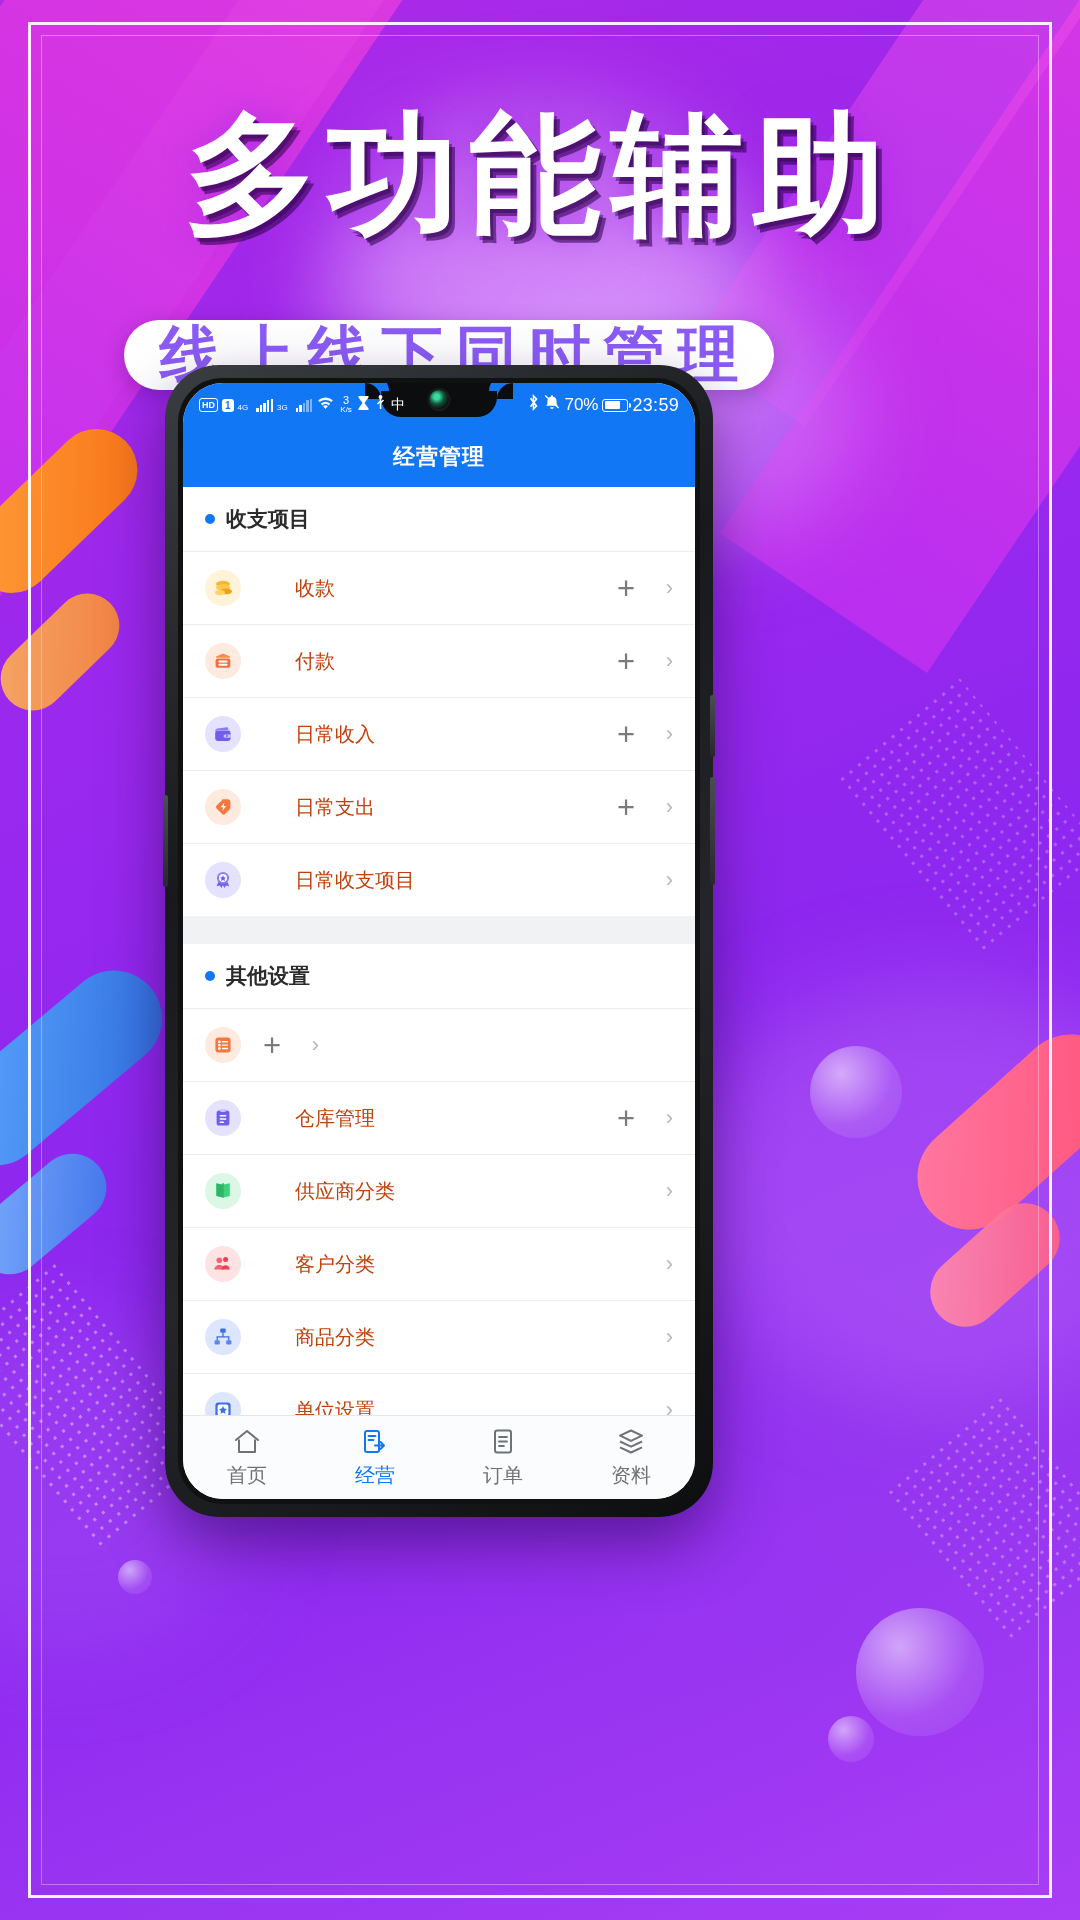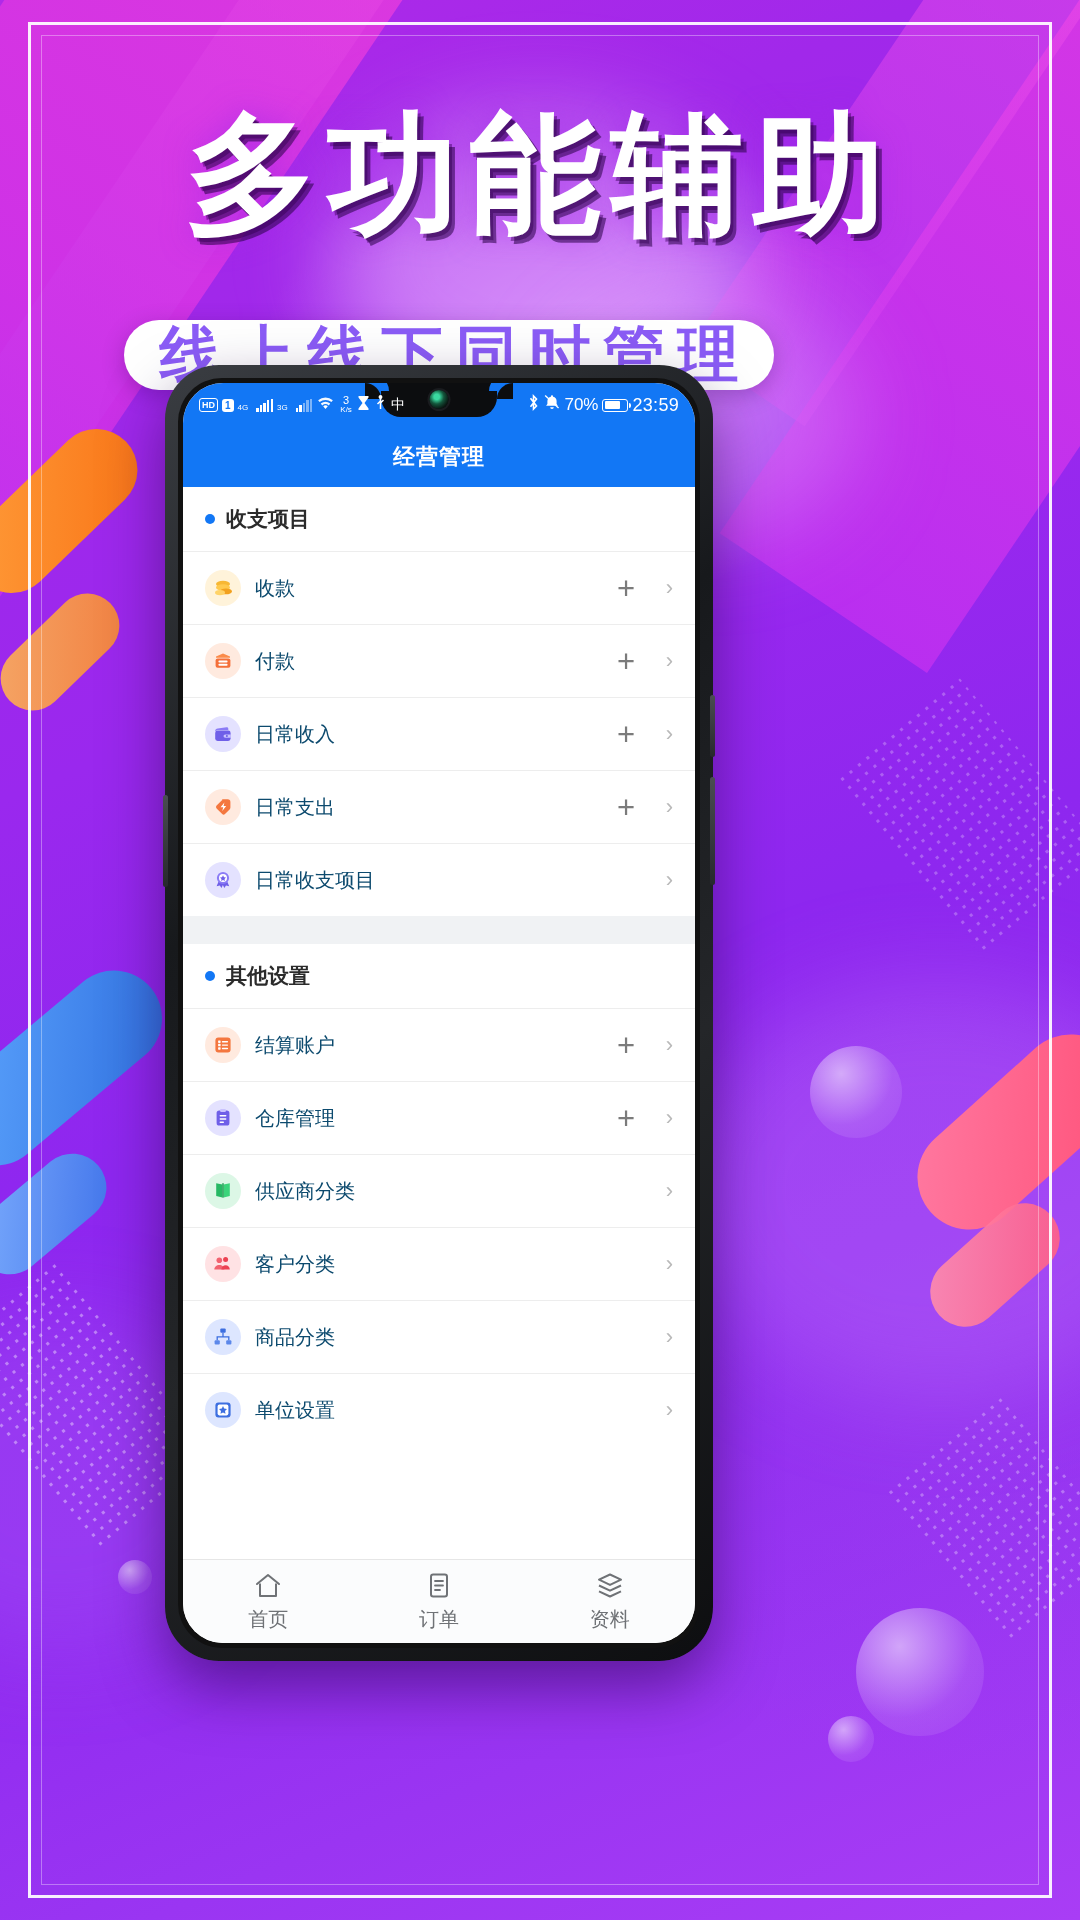--- a/index.html
+++ b/index.html
@@ -77,21 +77,21 @@
   #subtitle-pill { position:absolute; left:124px; top:320px; width:650px; height:70px;
     background:#ffffff; border-radius:40px;
     display:flex; align-items:center; justify-content:center;
     box-shadow:0 6px 22px rgba(60,0,100,.3);
   }
   #subtitle-text { font-family:"DejaVu Serif","Liberation Serif",serif;
     font-size:61px; font-weight:bold; color:#8b5cf6; letter-spacing:13px;
     text-indent:13px; white-space:nowrap; }
 
   
-  #phone { position:absolute; left:165px; top:365px; width:548px; height:1296px;
+  #phone { position:absolute; left:165px; top:365px; width:548px; height:1152px;
     border-radius:54px; background:linear-gradient(145deg,#3a3d42,#17191c 35%,#242629 62%,#0d0e10 100%);
     padding:13px; box-shadow:0 26px 60px rgba(35,0,70,.5); }
   #phone-inner { width:100%; height:100%; border-radius:44px;
     background:#111; padding:5px; position:relative; overflow:hidden; }
   #screen { width:100%; height:100%; border-radius:40px; overflow:hidden;
     background:#ffffff; position:relative; display:flex; flex-direction:column; }
   .side-btn { position:absolute; width:5px; border-radius:3px;
     background:linear-gradient(180deg,#4a4d52,#27292d); }
   .sb-left { left:-2px; top:430px; height:92px; }
   .sb-right1 { right:-2px; top:330px; height:62px; }
@@ -149,21 +149,21 @@
   #app-body { flex:1; overflow:hidden; background:#ffffff; }
   .section-header { display:flex; align-items:center; gap:11px; height:64px;
     padding:0 22px; background:#fff; }
   .sec-dot { width:10px; height:10px; border-radius:50%; background:#1277f5; flex:0 0 auto; }
   .sec-title { font-size:21px; font-weight:bold; color:#2b2b2b; }
   .gap { height:28px; background:#f0f2f4; }
   .row { display:flex; align-items:center; height:73px; padding:0 22px;
     border-top:1px solid #ededed; background:#fff; }
   .row .ico { width:36px; height:36px; border-radius:50%; flex:0 0 auto;
     display:flex; align-items:center; justify-content:center; margin-right:14px; }
-  .row .label { font-size:20px; color:#0c4a6e; flex:1; }
+  .row .label { font-size:20px; color:#c2410c; flex:1;margin-left:40px; }
   .row .plus { width:34px; text-align:center; font-size:31px; color:#7b7b7b;
     line-height:1; font-weight:300; margin-right:8px; }
   .row .chev { width:22px; text-align:right; font-size:22px; color:#b9b9b9; line-height:1; }
   .row .plus.hidden { visibility:hidden; }
 
   
   #bottom-nav { height:84px; background:#fbfcfd; border-top:1px solid #e6e6e6;
     display:flex; flex:0 0 auto; }
   .nav-item { flex:1; display:flex; flex-direction:column; align-items:center;
     justify-content:center; gap:6px; color:#6f7276; }
@@ -375,21 +375,20 @@
               <svg width="22" height="22" viewBox="0 0 22 22">
                 <rect x="3.4" y="3.4" width="15.2" height="15.2" rx="3" fill="#f4773f"></rect>
                 <rect x="6.1" y="6.4" width="2.5" height="2.5" rx=".6" fill="#fff"></rect>
                 <rect x="6.1" y="9.8" width="2.5" height="2.5" rx=".6" fill="#fff"></rect>
                 <rect x="6.1" y="13.2" width="2.5" height="2.5" rx=".6" fill="#fff"></rect>
                 <rect x="9.8" y="7" width="6.3" height="1.4" rx=".7" fill="#fff"></rect>
                 <rect x="9.8" y="10.4" width="6.3" height="1.4" rx=".7" fill="#fff"></rect>
                 <rect x="9.8" y="13.8" width="6.3" height="1.4" rx=".7" fill="#fff"></rect>
               </svg>
             </span>
-            <span class="label">结算账户</span>
             <span class="plus">+</span>
             <span class="chev">›</span>
           </div>
           <div class="row">
             <span class="ico" style="background: rgb(228, 226, 255);">
               <svg width="22" height="22" viewBox="0 0 22 22">
                 <rect x="4.6" y="3.4" width="12.8" height="15.2" rx="2.6" fill="#6f5fe8"></rect>
                 <rect x="8" y="1.9" width="6" height="3.2" rx="1.4" fill="#c9c2ff"></rect>
                 <rect x="7.6" y="8" width="6.8" height="1.5" rx=".7" fill="#fff"></rect>
                 <rect x="7.6" y="11.2" width="6.8" height="1.5" rx=".7" fill="#fff"></rect>
@@ -455,20 +454,30 @@
       <div id="bottom-nav">
           <div class="nav-item">
             <span class="nav-ico">
               <svg width="28" height="27" viewBox="0 0 28 27">
                 <path d="M3 12 14 3l11 9" fill="none" stroke="#6f7276" stroke-width="2" stroke-linecap="round" stroke-linejoin="round"></path>
                 <path d="M6 11.5V24h16V11.5" fill="none" stroke="#6f7276" stroke-width="2" stroke-linejoin="round"></path>
               </svg>
             </span>
             <span class="nav-label">首页</span>
           </div>
+          <div class="nav-item active">
+            <span class="nav-ico">
+              <svg width="28" height="27" viewBox="0 0 28 27">
+                <rect x="4" y="3" width="14" height="21" rx="2" fill="none" stroke="#1277f5" stroke-width="2"></rect>
+                <path d="M7.5 8h7M7.5 12h5" stroke="#1277f5" stroke-width="1.8" stroke-linecap="round"></path>
+                <path d="M14 17.5h9M19.5 14l3.5 3.5-3.5 3.5" fill="none" stroke="#1277f5" stroke-width="2" stroke-linecap="round" stroke-linejoin="round"></path>
+              </svg>
+            </span>
+            <span class="nav-label">经营</span>
+          </div>
           <div class="nav-item">
             <span class="nav-ico">
               <svg width="28" height="27" viewBox="0 0 28 27">
                 <rect x="6" y="2.5" width="16" height="22" rx="2.2" fill="none" stroke="#6f7276" stroke-width="2"></rect>
                 <path d="M10 9h8M10 13.5h8M10 18h5" stroke="#6f7276" stroke-width="1.8" stroke-linecap="round"></path>
               </svg>
             </span>
             <span class="nav-label">订单</span>
           </div>
           <div class="nav-item">

